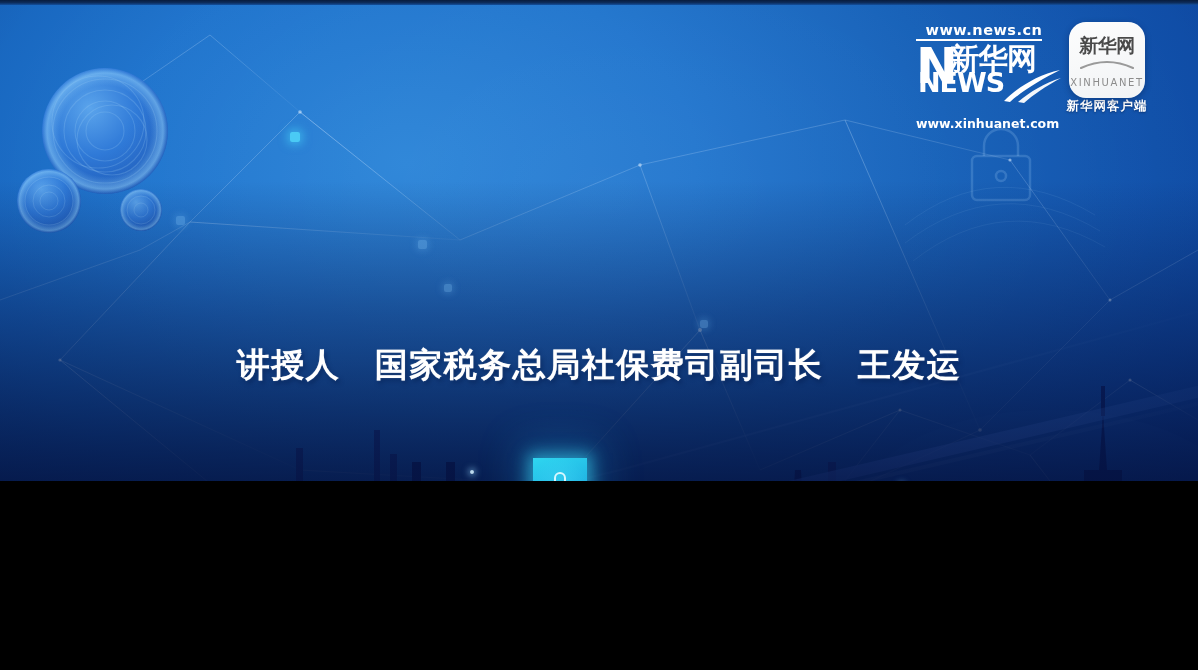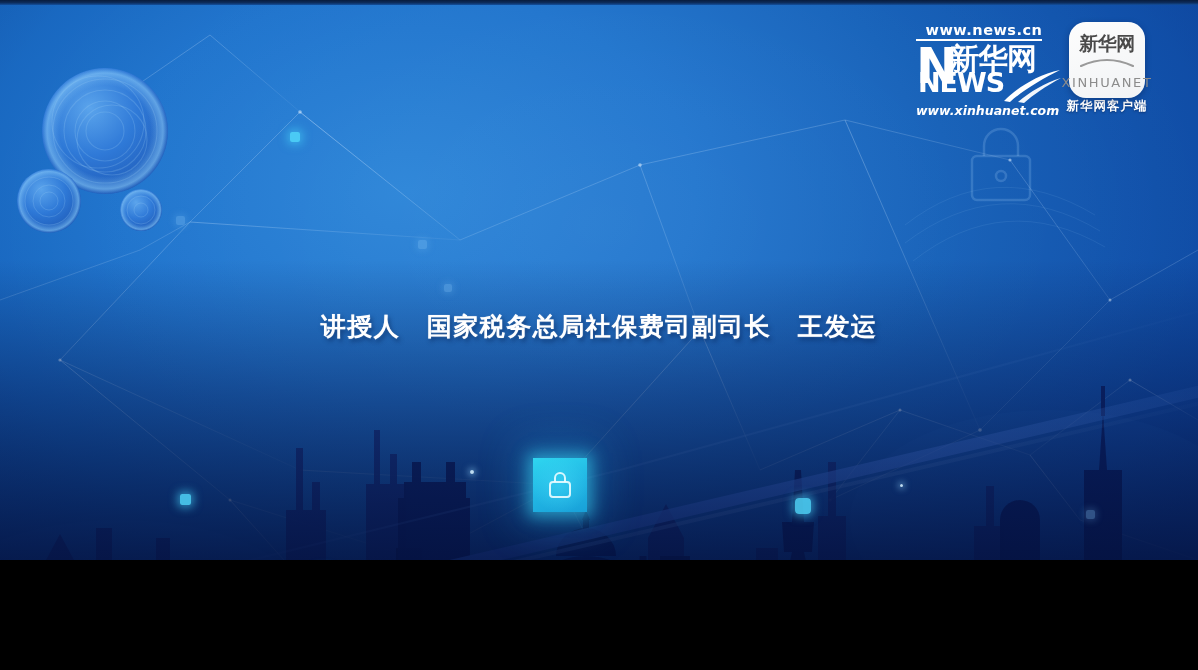--- a/index.html
+++ b/index.html
@@ -7,21 +7,21 @@
     padding: 0;
     background: #000;
   }
   body {
     font-family: "Liberation Sans", sans-serif;
   }
 
   #stage {
     position: relative;
     width: 1198px;
-    height: 560px;
+    height: 481px;
     overflow: hidden;
     background: #701a75;
   }
 
   
   .bg-base {
     position: absolute;
     inset: 0;
     background:
       radial-gradient(ellipse 900px 620px at 34% 34%, #2a84d8 0%, #1f74cd 32%, #1560b8 60%, #0e46a0 100%);
@@ -124,22 +124,21 @@
     white-space: nowrap;
   }
   .xh-bottom-url {
     font-family: "DejaVu Sans", sans-serif;
     font-weight: bold;
     font-size: 12.5px;
     color: #ffffff;
     text-align: center;
     line-height: 14px;
     white-space: nowrap;
-    margin-top: 1px;
-    font-style: italic;
+    margin-top: 14px;
   }
 
   .xh-app {
     width: 78px;
     display: flex;
     flex-direction: column;
     align-items: center;
   }
   .xh-app-icon {
     width: 76px;
@@ -162,21 +161,21 @@
     letter-spacing: -0.5px;
     margin-top: 2px;
   }
   .xh-app-arc {
     width: 54px;
     height: 11px;
     margin-top: 3px;
   }
   .xh-app-en {
     font-family: "DejaVu Sans", sans-serif;
-    font-size: 13px;
+    font-size: 10px;
     letter-spacing: 1.6px;
     color: #8c8c8c;
     margin-top: 8px;
   }
   .xh-app-label {
     font-family: "DejaVu Sans", "Liberation Sans", sans-serif;
     font-weight: bold;
     font-size: 12.5px;
     letter-spacing: 1px;
     color: #ffffff;
@@ -199,24 +198,24 @@
     line-height: 58px;
     color: #ffffff;
     letter-spacing: 2px;
     white-space: nowrap;
     text-shadow:
       0 0 1px rgba(255,255,255,0.6),
       2px 3px 5px rgba(4,26,74,0.55),
       0 1px 0 rgba(255,255,255,0.25);
   }
   .sub-title {
-    margin-top: 24px;
+    margin-top: 62px;
     font-family: "DejaVu Sans", "Liberation Sans", sans-serif;
     font-weight: bold;
-    font-size: 25px;
+    font-size: 33px;
     line-height: 42px;
     color: #ffffff;
     letter-spacing: 1.5px;
     white-space: nowrap;
     text-shadow:
       0 0 1px rgba(255,255,255,0.5),
       2px 3px 4px rgba(4,26,74,0.5);
   }
 
   

